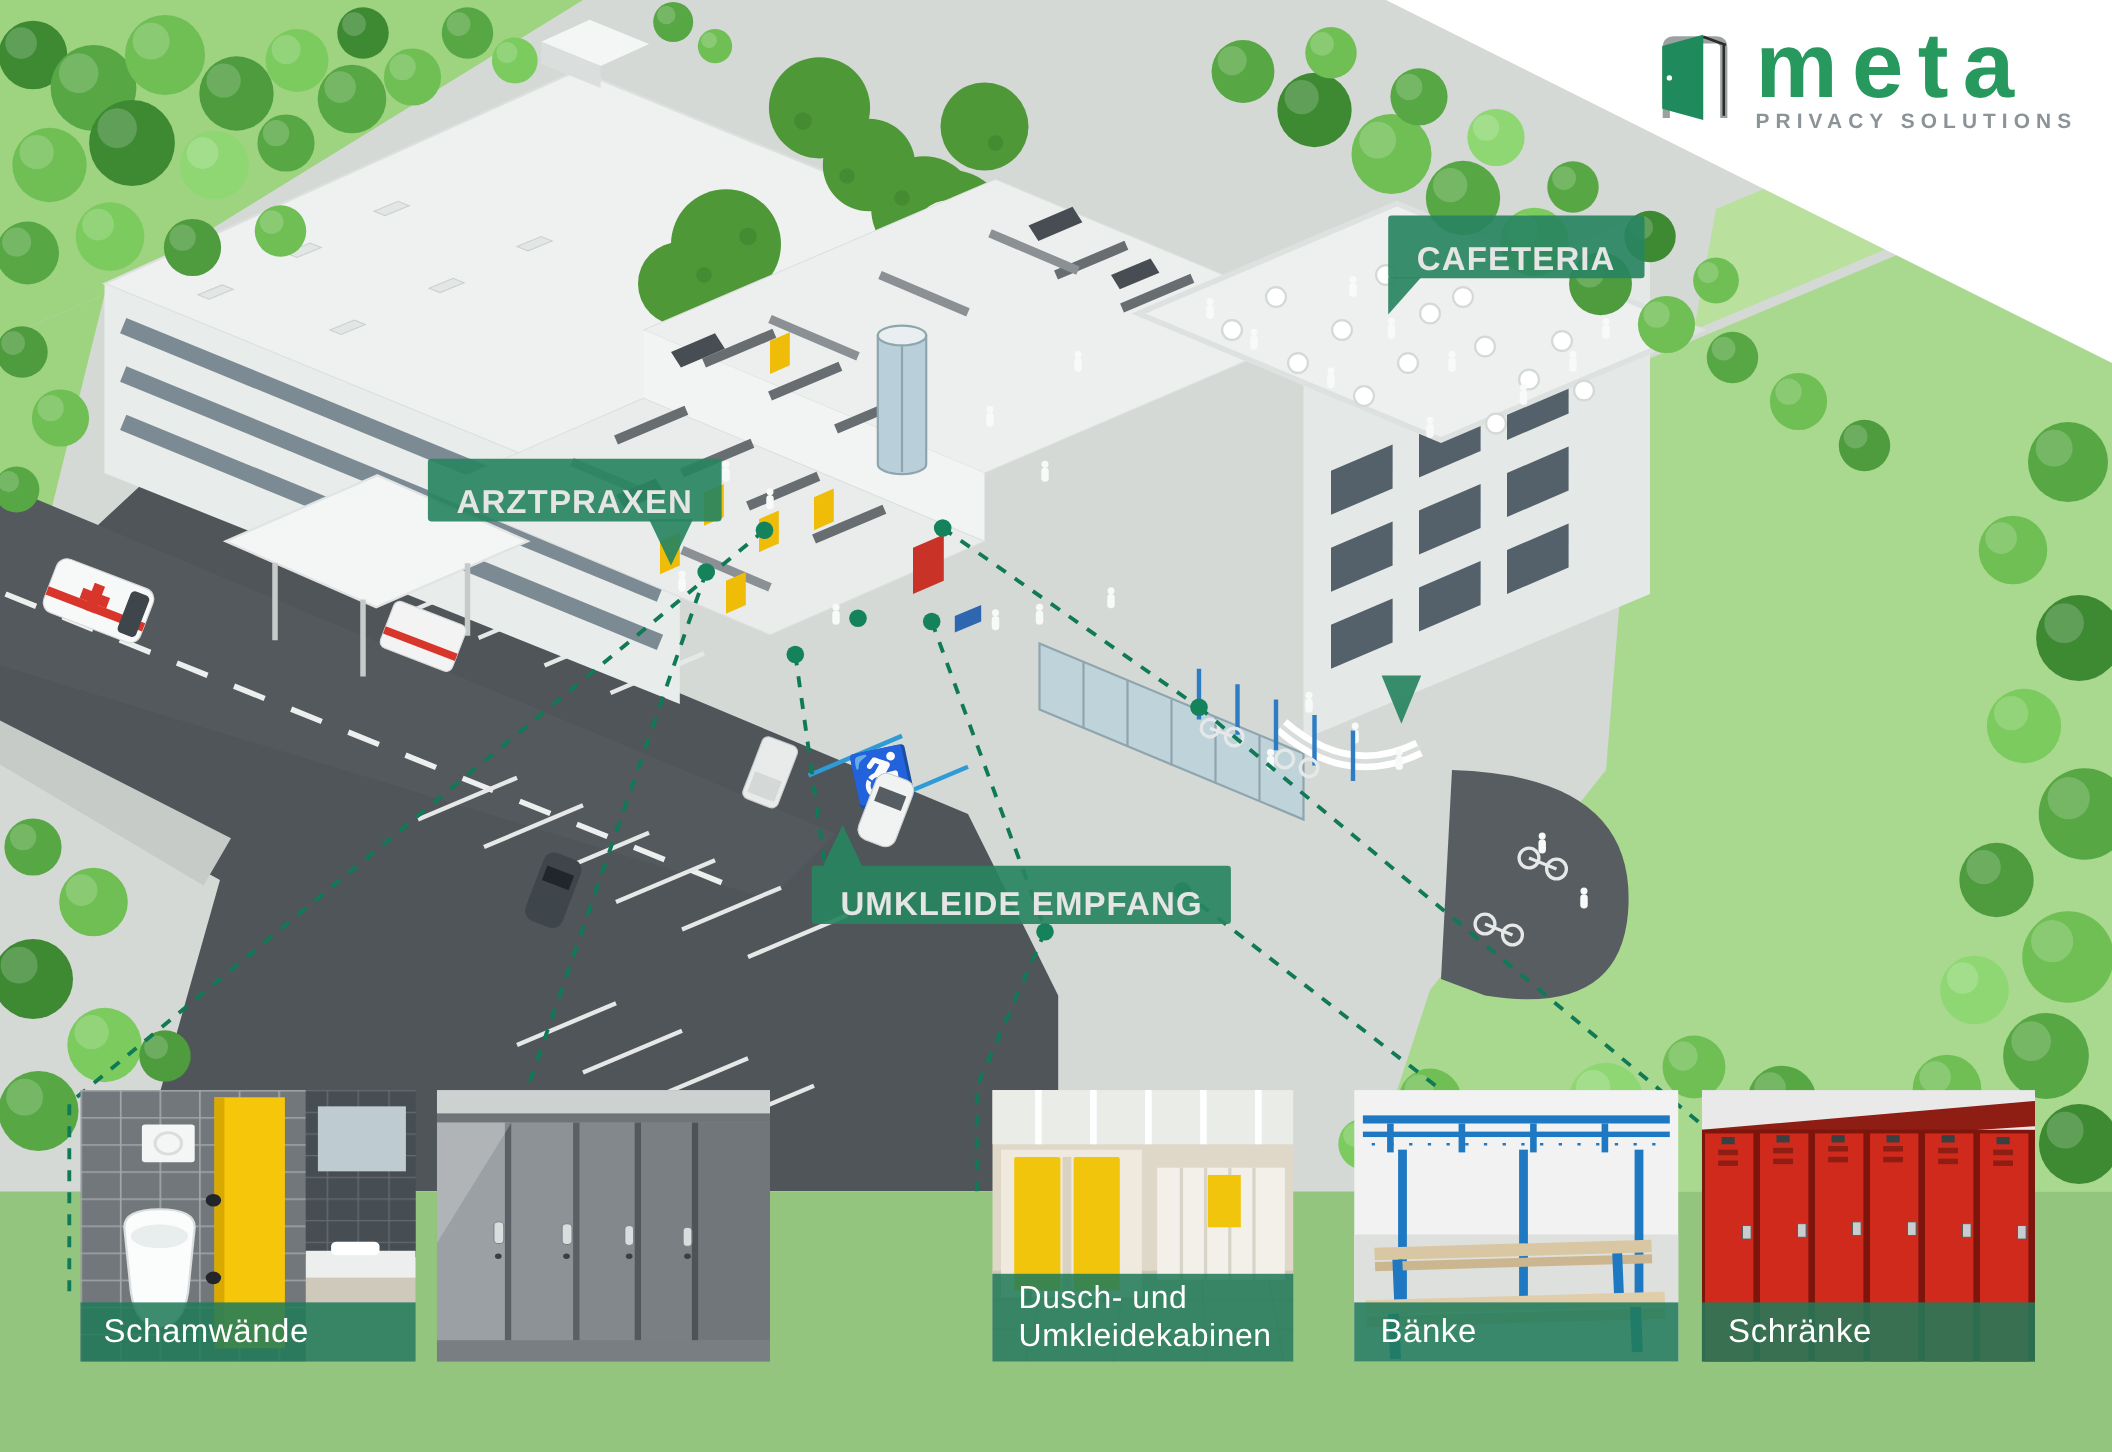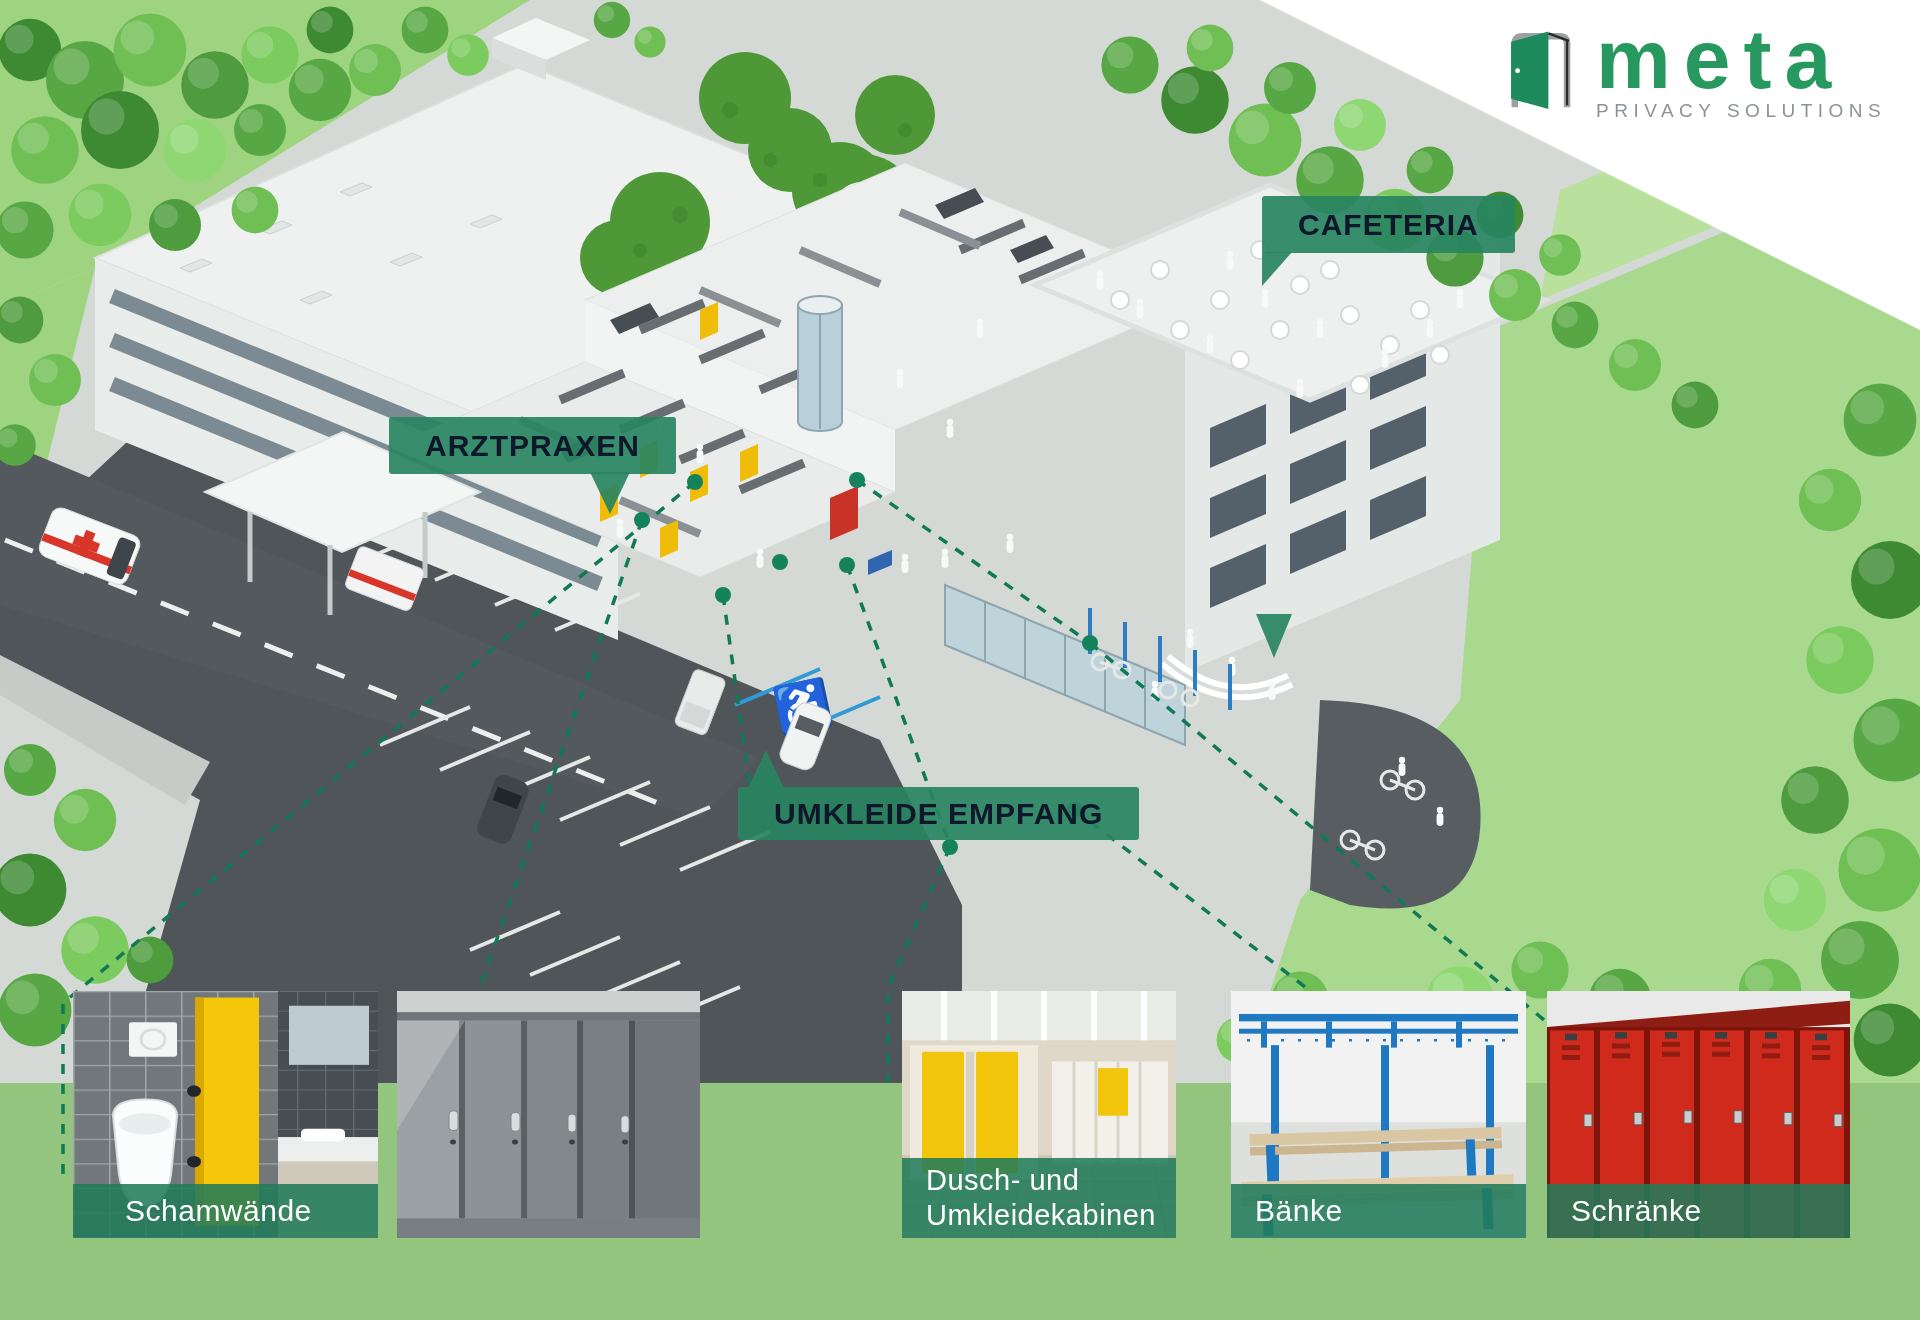--- a/index.html
+++ b/index.html
@@ -7,36 +7,36 @@
         font-family:"Liberation Sans",sans-serif;}
   .bg-svg{position:absolute;left:0;top:0;width:1920px;height:1320px;}
 
   
   .logo{position:absolute;left:1498px;top:24px;width:400px;height:95px;display:flex;align-items:flex-start;}
   .logo .door{width:84px;height:88px;flex:0 0 auto;margin-right:14px;}
   .logo .texts{display:flex;flex-direction:column;}
   .logo .brand{font-size:84px;line-height:70px;font-weight:700;letter-spacing:13px;
                color:var(--logo-green,#27995F);}
   .logo .tagline{font-size:19px;letter-spacing:5.5px;color:var(--logo-gray,#8C9396);
-                 margin-top:6px;font-weight:400;}
+                 margin-top:6px;font-weight:700;}
 
   
-  .area-label{position:absolute;display:flex;align-items:center;height:57px;padding:0 36px;
-      background:var(--label-bg,rgba(40,132,97,.92));color:#0f172a;font-weight:700;
+  .area-label{position:absolute;display:flex;align-items:flex-end;height:57px;padding:0 26px;
+      background:var(--label-bg,rgba(40,132,97,.92));color:#e5e5e5;font-weight:700;
       font-size:30px;letter-spacing:1px;border-radius:3px;white-space:nowrap;}
   .ptr{position:absolute;width:0;height:0;}
 
   
   .card{position:absolute;top:991px;height:247px;overflow:hidden;}
   .card svg.photo{position:absolute;left:0;top:0;width:100%;height:100%;}
   .caption{position:absolute;left:0;right:0;bottom:0;height:54px;display:flex;align-items:center;
       background:var(--caption-bg,rgba(33,123,90,.87));color:#fff;font-size:30px;
       padding-left:24px;letter-spacing:.5px;white-space:pre-line;}
   .caption.two-line{height:80px;font-size:29px;line-height:35px;}
-  .card1{left:73px;width:305px;} .card1 .caption{padding-left:52px;}
+  .card1{left:73px;width:305px;} .card1 .caption{padding-left:21px;}
   .card2{left:397px;width:303px;}
   .card3{left:902px;width:274px;}
   .card4{left:1231px;width:295px;}
   .card5{left:1547px;width:303px;}
 </style>
 </head>
 <body>
 
 <div class="page">
 

